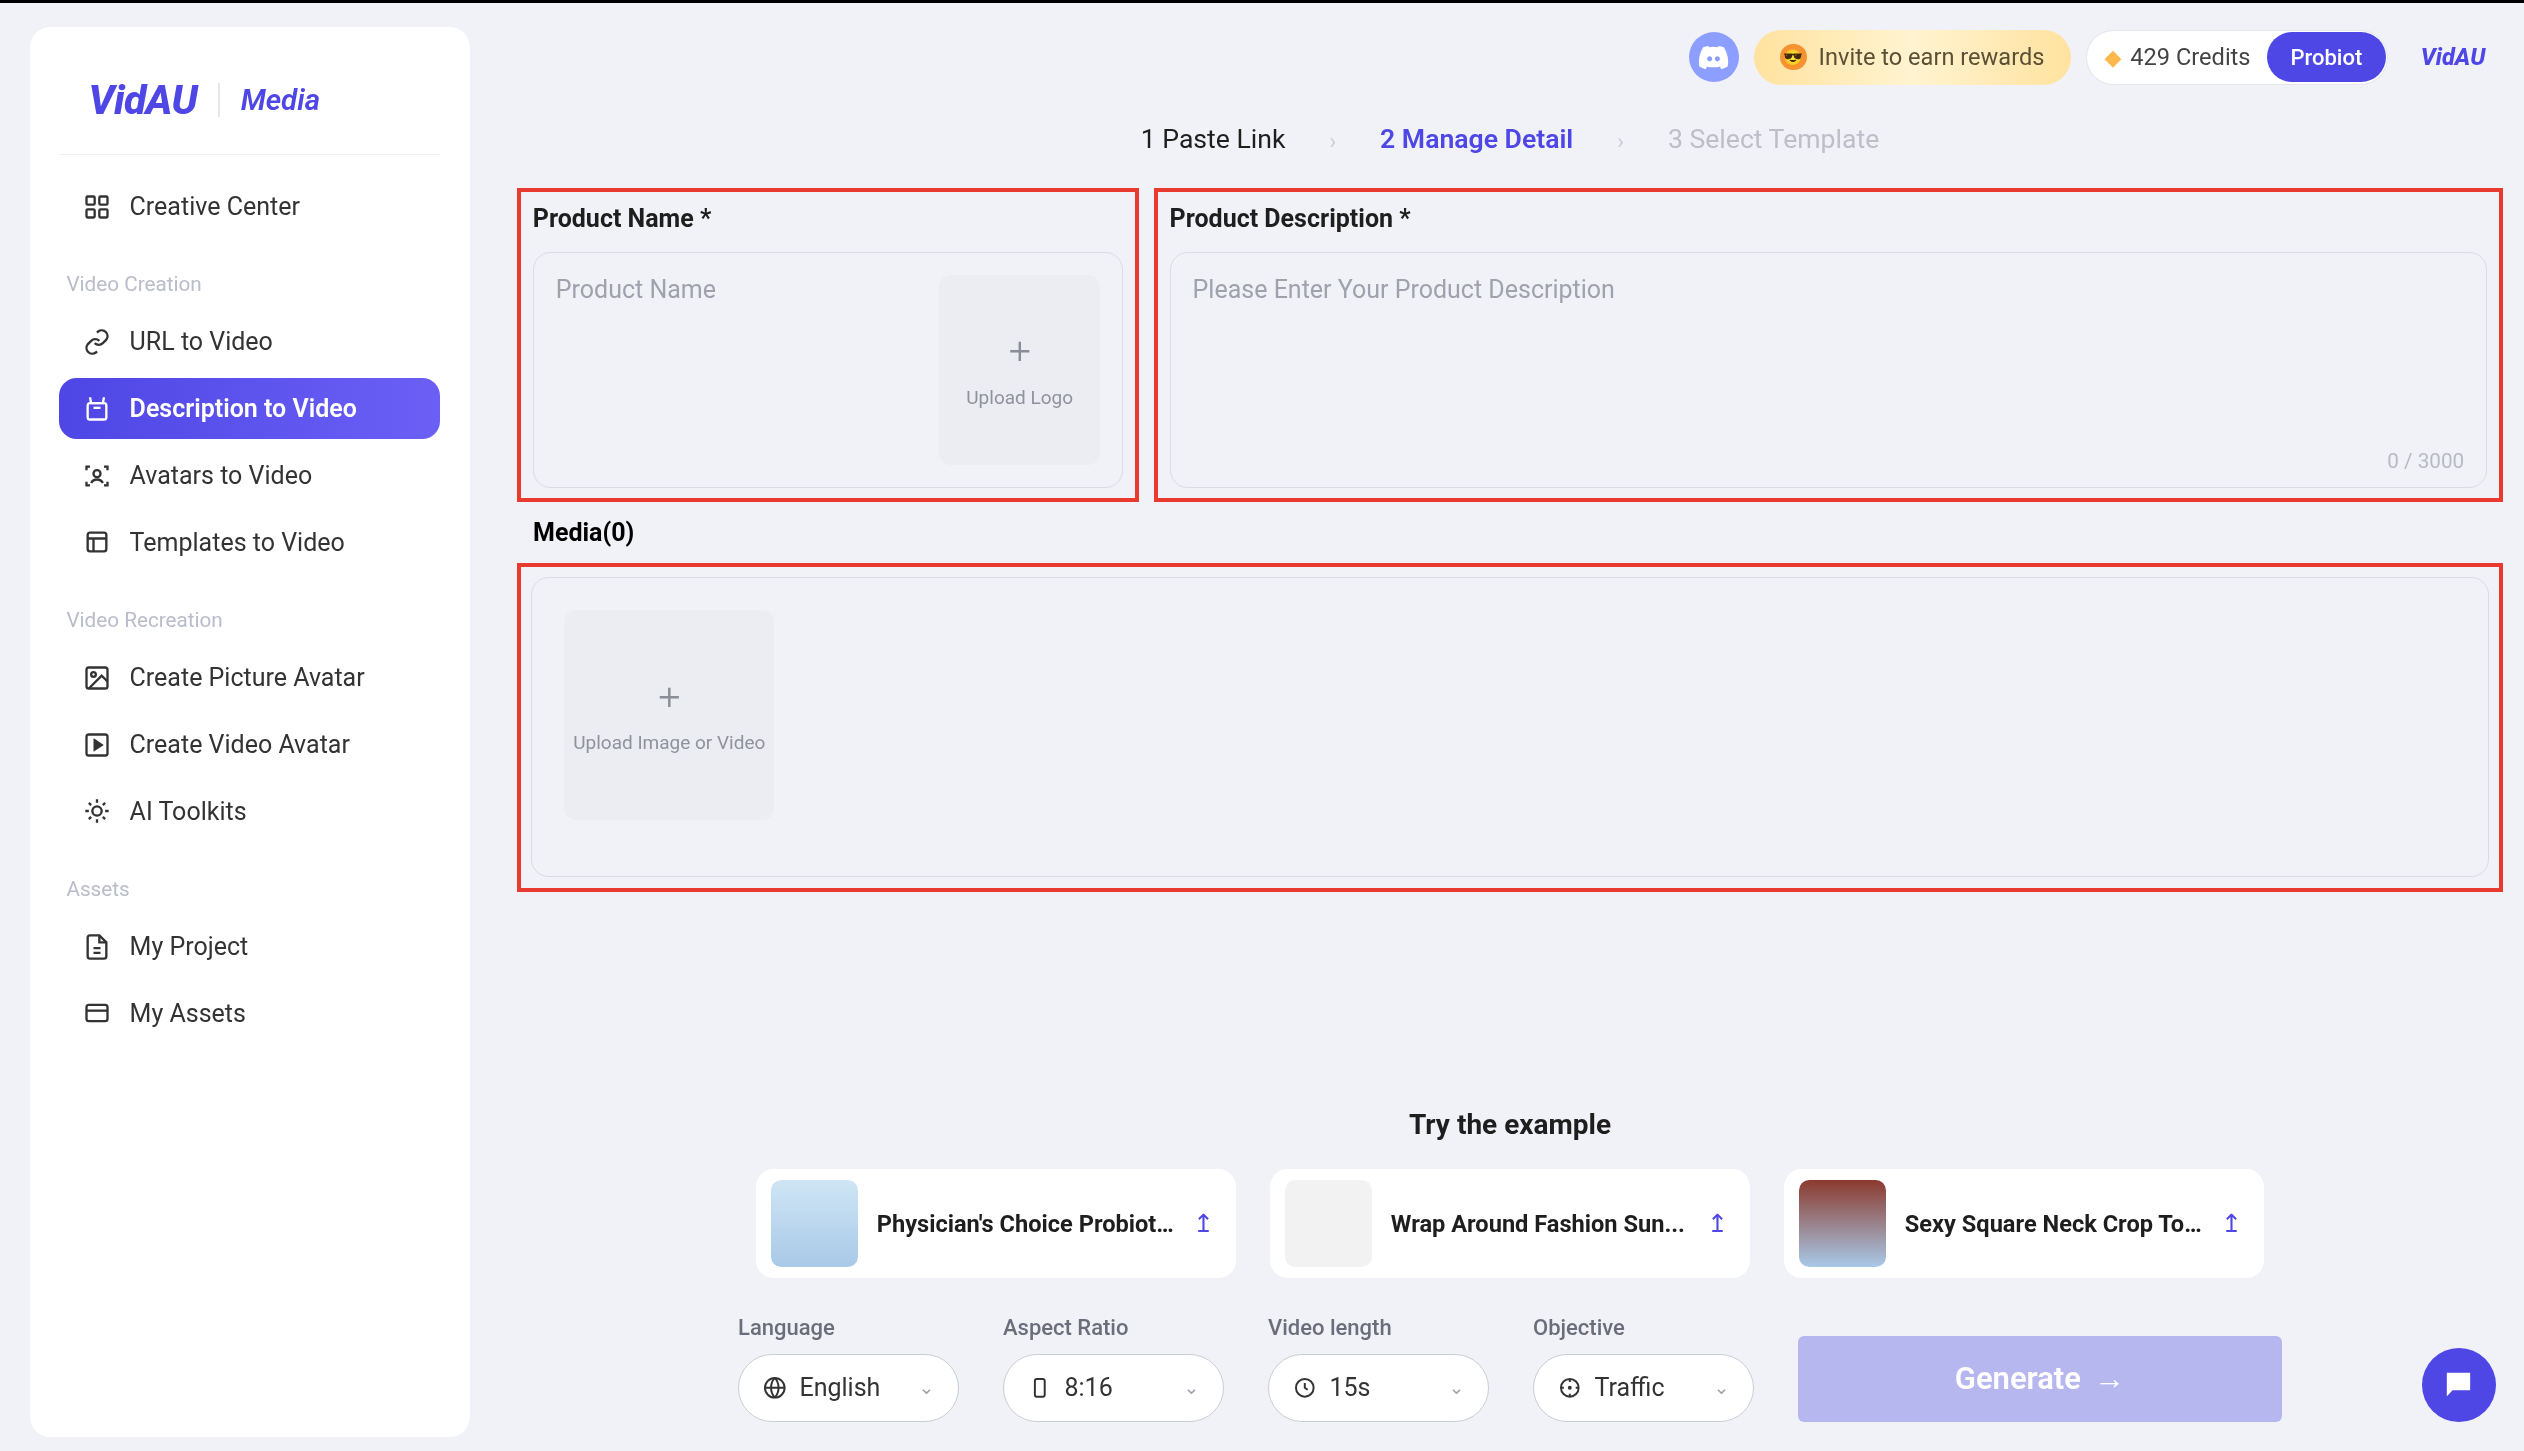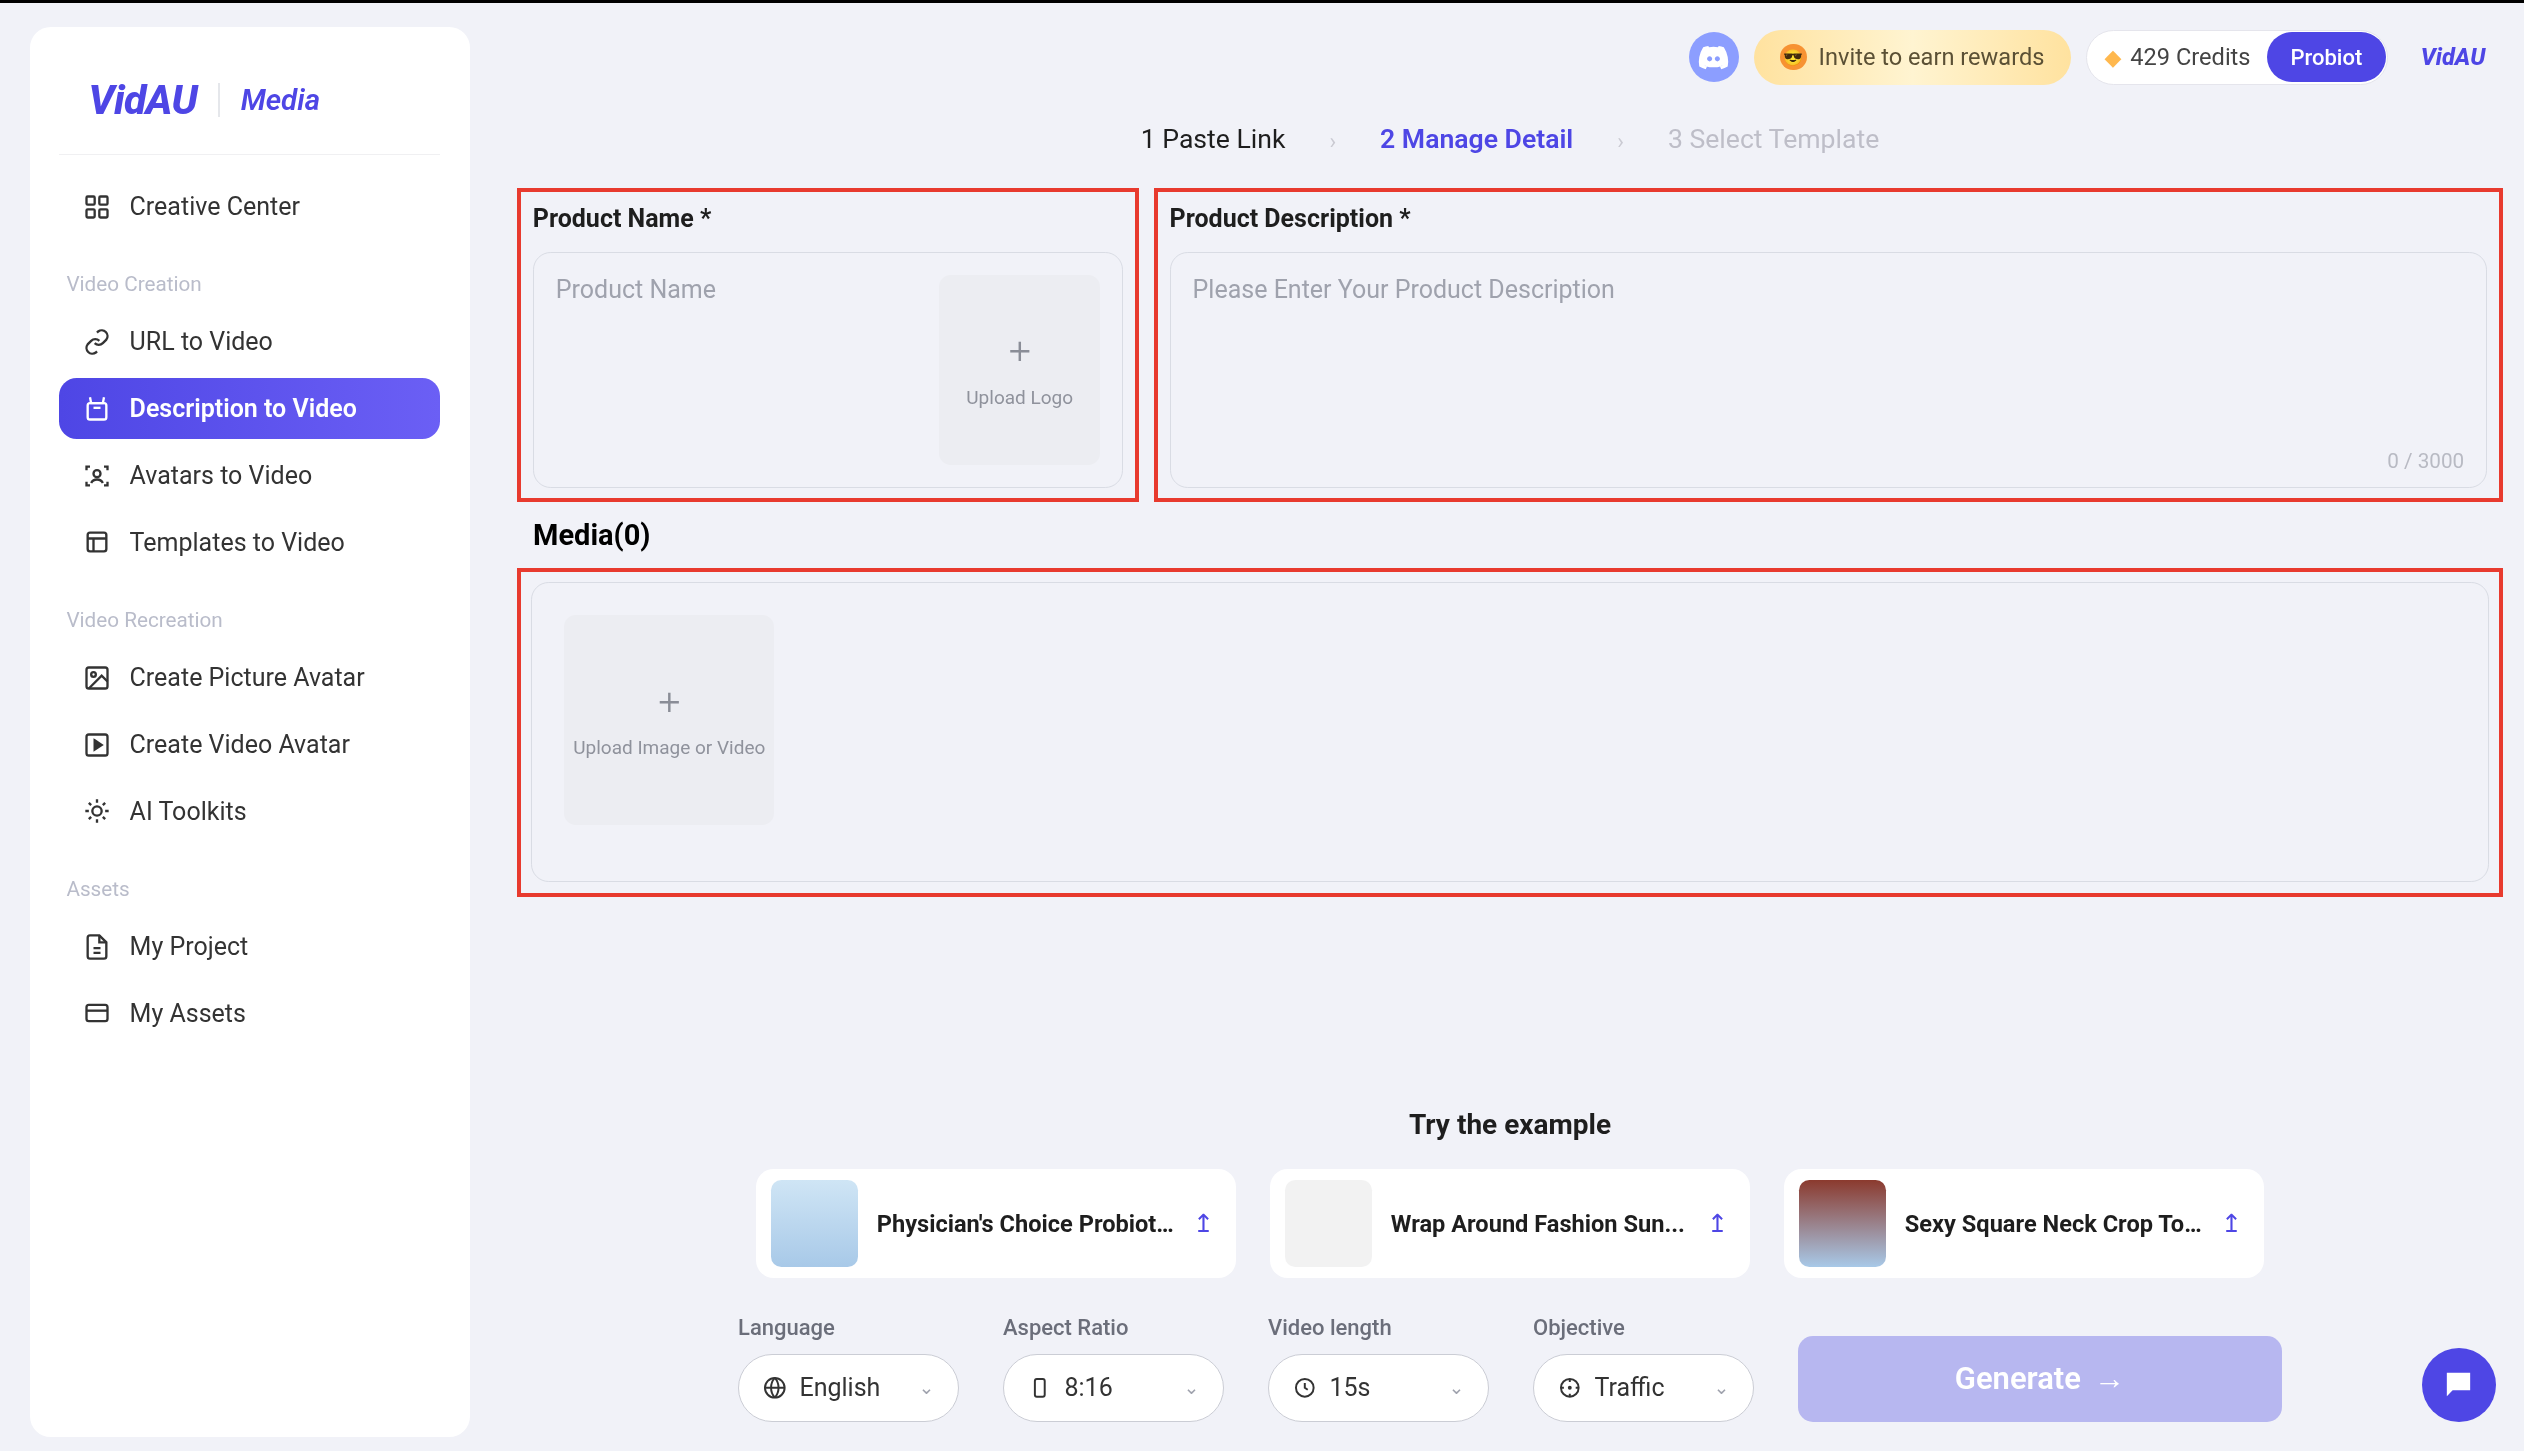--- a/index.html
+++ b/index.html
@@ -47,21 +47,21 @@
 .name-frame { height: 236px; }
 .desc-frame { height: 236px; }
 .text-input { flex: 1; border: none; outline: none; font-size: 25px; color: #333; background: transparent; resize: none; font-family: inherit; }
 .text-input::placeholder { color: #9FA2AD; }
 .upload-tile { width: 161px; background: #ECEDF2; border-radius: 11.8px; display: flex; flex-direction: column; align-items: center; justify-content: center; gap: 17.7px; cursor: pointer; }
 .plus { font-size: 37px; color: #8A8D97; font-weight: 300; line-height: 1; }
 .upload-label { font-size: 19px; color: #8F929C; }
 .char-count { position: absolute; bottom: 13.3px; right: 22px; font-size: 20.7px; color: #B8BAC3; }
 
 .media-wrap { margin-top: 16px; }
-.media-label { font-size: 29px; font-weight: 700; padding: 0 0 16px 16px; }
+.media-label { font-size: 25px; font-weight: 700; padding: 0 0 16px 16px; }
 .media-highlight { border: 4.4px solid #E83A2E; padding: 10.3px; }
 .media-frame { border: 1.5px solid #D9DCE4; border-radius: 17.7px; padding: 32px; height: 300px; display: flex; }
 .media-tile { width: 210px; height: 210px; background: #ECEDF2; border-radius: 11.8px; display: flex; flex-direction: column; align-items: center; justify-content: center; gap: 17.7px; cursor: pointer; }
 
 
 .examples-section { position: absolute; left: 517px; right: 22px; bottom: 29.5px; }
 .ex-title { text-align: center; font-size: 28px; font-weight: 700; color: #1E1E1E; margin-bottom: 28px; }
 .ex-cards { display: flex; gap: 34px; justify-content: center; padding: 0 221px; }
 .ex-card { flex: 1; height: 109px; background: #fff; border-radius: 17.7px; display: flex; align-items: center; padding: 0 22px 0 14.8px; gap: 19px; cursor: pointer; max-width: 480px;}
 .ex-thumb { width: 87px; height: 87px; background: #E5E7F0; border-radius: 10.3px; flex-shrink: 0; background-size: cover; }
@@ -71,21 +71,21 @@
 .ex-label { flex: 1; font-size: 23.6px; font-weight: 700; color: #1E1E1E; white-space: nowrap; overflow: hidden; text-overflow: ellipsis; }
 .ex-arrow { color: #4E46E5; font-size: 25px; }
 
 
 .controls-row { display: flex; gap: 44px; align-items: flex-end; margin-top: 37px; padding: 0 221px; }
 .ctrl-group { display: flex; flex-direction: column; gap: 13.3px; }
 .ctrl-label { font-size: 22px; color: #6B6E7A; font-weight: 500; }
 .ctrl-select { height: 68px; border: 1.5px solid #CBCDD5; border-radius: 35px; background: #fff; display: flex; align-items: center; padding: 0 23.6px; gap: 14.8px; font-size: 25px; color: #333; cursor: pointer; min-width: 221px; justify-content: space-between;}
 .ctrl-select .left-g { display:flex; align-items:center; gap:13.3px;}
 .ctrl-chev { color: #9FA2AD; font-size: 19px; }
-.generate-btn { flex: 1; height: 86px; background: #B7B7F0; border-radius: 15px; display: flex; align-items: center; justify-content: center; gap: 13.3px; color: #fff; font-size: 31px; font-weight: 600; cursor: pointer; margin-left: auto; }
+.generate-btn { flex: 1; height: 86px; background: #B7B7F0; border-radius: 6px; display: flex; align-items: center; justify-content: center; gap: 13.3px; color: #fff; font-size: 31px; font-weight: 600; cursor: pointer; margin-left: auto; }
 
 
 .intercom { position: absolute; bottom: 29.5px; right: 29.5px; width: 74px; height: 74px; border-radius: 50%; background: #4E46E5; display: flex; align-items: center; justify-content: center; }
 .intercom svg { width: 35px; height: 35px; }
 
 .heart{color:#FFB84E;font-size:22px;}
 .emoji-face{width:26.6px;height:26.6px;border-radius:50%;background:#F79232;display:flex;align-items:center;justify-content:center;font-size:16px;}
 </style>
 </head>
 <body>

